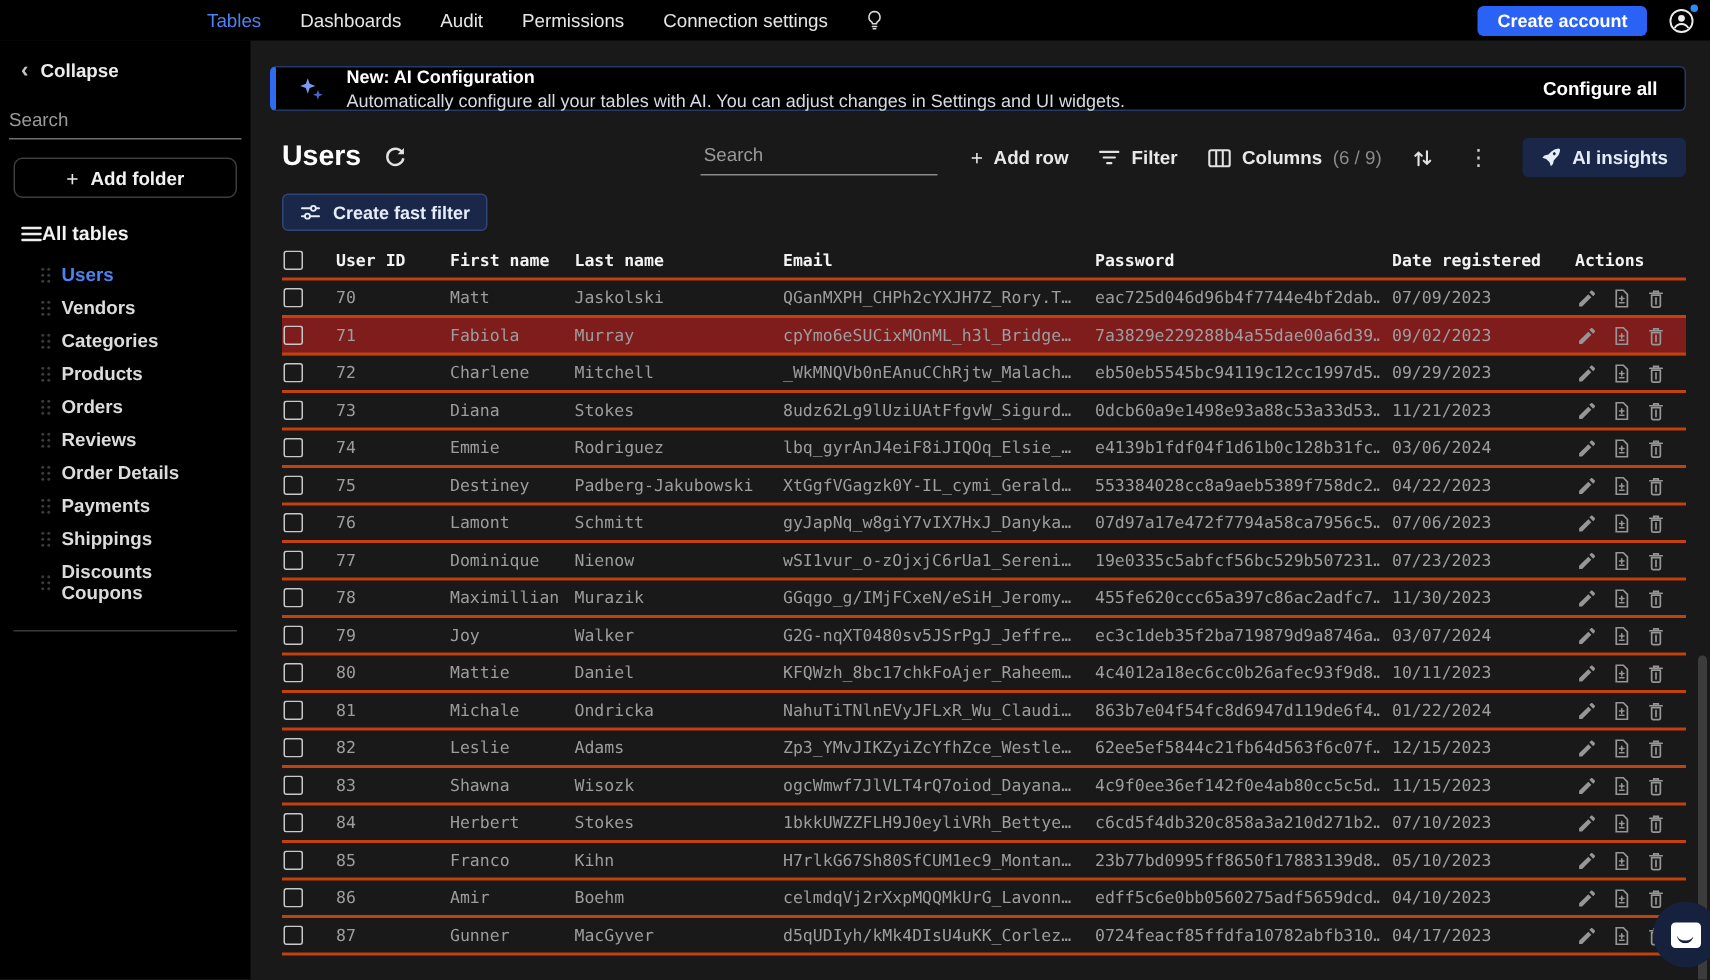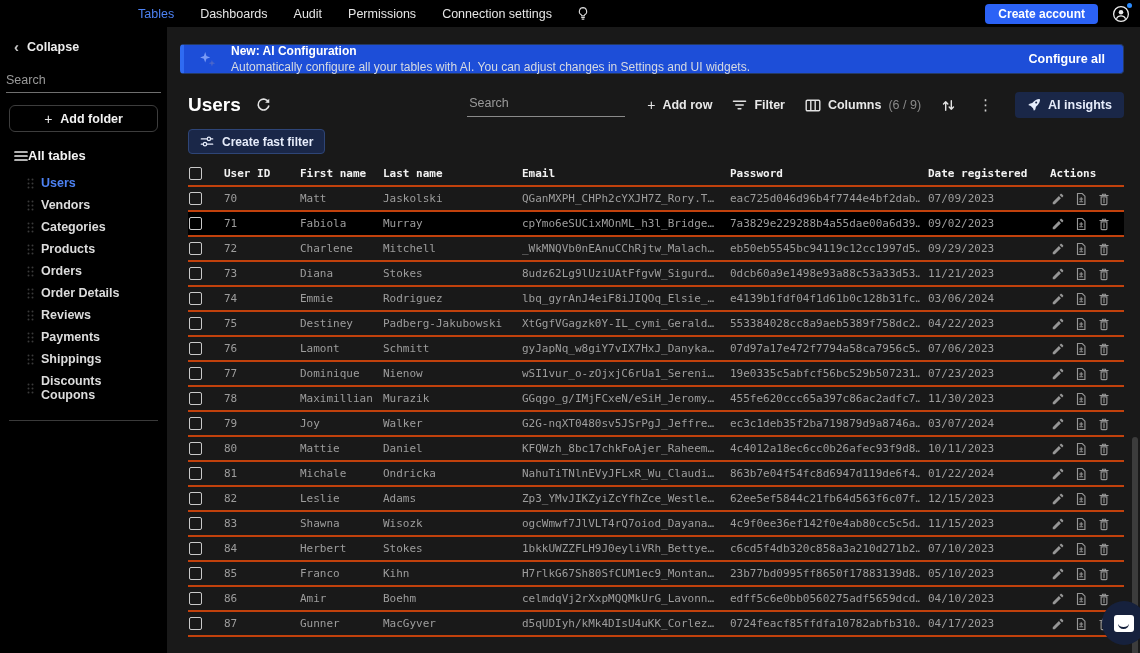--- a/index.html
+++ b/index.html
@@ -37,21 +37,21 @@
   .all-tables-row { display:flex; align-items:center; padding:16px 14px 9px; color:#f2f2f2; font-size:13px; font-weight:700; cursor:pointer; }
   .tables-list { display:flex; flex-direction:column; }
   .side-item { display:flex; align-items:center; gap:7px; padding:4px 10px 4px 27px; cursor:pointer; }
   .side-item .drag-icon { display:flex; opacity:.55; }
   .side-label { color:#dcdcdc; font-size:12.5px; font-weight:600; }
   .side-item.active .side-label { color:#4d82f3; }
   .side-divider { height:1px; background:#3a3a3a; margin:14px 9px 0; }
 
   
   .content { flex:1; padding:17px 16px 0 13px; display:flex; flex-direction:column; position:relative; }
-  .banner { position:relative; background:#1d4ed8; border:1px solid #253a63; border-left:4px solid #2f6bf2; border-radius:4px; height:30px; display:flex; align-items:center; padding:0 18px 0 14px; gap:14px; }
+  .banner { position:relative; background:#000000; border:1px solid #253a63; border-left:4px solid #2f6bf2; border-radius:4px; height:30px; display:flex; align-items:center; padding:0 18px 0 14px; gap:14px; }
   .banner-texts { display:flex; flex-direction:column; gap:2px; }
   .banner-title { color:#fff; font-size:12px; font-weight:700; }
   .banner-desc { color:#d6dae2; font-size:12px; }
   .banner-action { margin-left:auto; color:#fff; font-size:12.5px; font-weight:700; cursor:pointer; white-space:nowrap; }
 
   .toolbar { margin:14px 0 0 8px; display:flex; align-items:center; height:34px; }
   .page-title { color:#fff; font-size:19px; font-weight:700; }
   .refresh-btn { margin-left:14px; display:flex; cursor:pointer; }
   .table-search { margin-left:auto; margin-right:22px; }
   .table-search input { width:158px; background:transparent; border:none; border-bottom:1px solid #8a8a8a; color:#e8e8e8; font-size:12.5px; padding:2px 2px 6px; outline:none; font-family:inherit; }
@@ -63,21 +63,21 @@
   .ai-insights-btn { display:flex; align-items:center; gap:7px; background:#1a2748; border:none; border-radius:4px; color:#e6ecfa; font-size:12.5px; font-weight:700; height:26px; padding:0 12px; cursor:pointer; font-family:inherit; }
 
   .fast-filter-btn { margin:7px 0 0 8px; align-self:flex-start; display:flex; align-items:center; gap:8px; background:#1a2748; border:1px solid #2e4577; border-radius:4px; color:#e6ecfa; font-size:12px; font-weight:700; height:25px; padding:0 11px; cursor:pointer; font-family:inherit; }
 
   
   .table { margin:8px 0 0 8px; width:936px; }
   .tr, .thead { display:grid; grid-template-columns:28px 76px 83px 139px 208px 198px 122px 82px; align-items:center; height:25px; border-bottom:2px solid #c2410c; }
   .thead { color:#f2f2f2; font-weight:700; font-size:11px; }
   .td, .th { padding-left:8px; overflow:hidden; white-space:nowrap; }
   .td { color:#9d9d9d; font-size:11px; }
-  .tr.highlight { background:#000000; }
+  .tr.highlight { background:#7f1d1d; }
   .checkbox { display:inline-block; width:13px; height:13px; border:1.5px solid #c9c9c9; border-radius:2px; background:transparent; cursor:pointer; }
   .td-check, .th-check { display:flex; align-items:center; padding-left:1px; }
   .td-actions { display:flex; align-items:center; gap:9px; padding-left:9px; }
   .action { display:flex; cursor:pointer; }
 
   
   .scrollbar-track { position:absolute; right:0; top:205px; bottom:0; width:10px; }
   .scrollbar-thumb { position:absolute; right:2px; top:205px; width:6px; height:225px; border-radius:3px; background:#3c3c3c; cursor:grab; }
   .chat-bubble { position:absolute; right:-6px; bottom:8px; width:44px; height:44px; border-radius:50%; background:#16213d; display:flex; align-items:center; justify-content:center; cursor:pointer; z-index:9; }
   .chat-glyph { width:20px; height:17px; background:#fff; border-radius:3px; position:relative; }
@@ -217,36 +217,36 @@
               <g fill="#6a6a6a">
                 <circle cx="1.5" cy="1.5" r="1"></circle>
                 <circle cx="5.5" cy="1.5" r="1"></circle>
                 <circle cx="1.5" cy="5.5" r="1"></circle>
                 <circle cx="5.5" cy="5.5" r="1"></circle>
                 <circle cx="1.5" cy="9.5" r="1"></circle>
                 <circle cx="5.5" cy="9.5" r="1"></circle>
               </g>
             </svg>
     </span>
-    <span class="side-label">Order Details</span>
+    <span class="side-label">Reviews</span>
   </div>
         <div class="side-item">
     <span class="drag-icon">
       <svg width="7" height="11" viewBox="0 0 7 11">
               <g fill="#6a6a6a">
                 <circle cx="1.5" cy="1.5" r="1"></circle>
                 <circle cx="5.5" cy="1.5" r="1"></circle>
                 <circle cx="1.5" cy="5.5" r="1"></circle>
                 <circle cx="5.5" cy="5.5" r="1"></circle>
                 <circle cx="1.5" cy="9.5" r="1"></circle>
                 <circle cx="5.5" cy="9.5" r="1"></circle>
               </g>
             </svg>
     </span>
-    <span class="side-label">Reviews</span>
+    <span class="side-label">Order Details</span>
   </div>
         <div class="side-item">
     <span class="drag-icon">
       <svg width="7" height="11" viewBox="0 0 7 11">
               <g fill="#6a6a6a">
                 <circle cx="1.5" cy="1.5" r="1"></circle>
                 <circle cx="5.5" cy="1.5" r="1"></circle>
                 <circle cx="1.5" cy="5.5" r="1"></circle>
                 <circle cx="5.5" cy="5.5" r="1"></circle>
                 <circle cx="1.5" cy="9.5" r="1"></circle>

